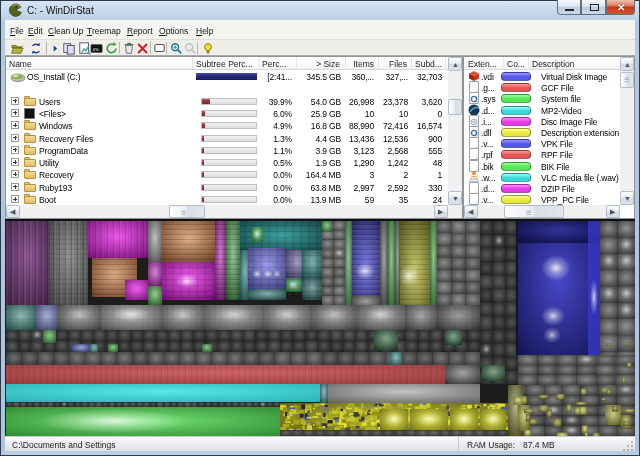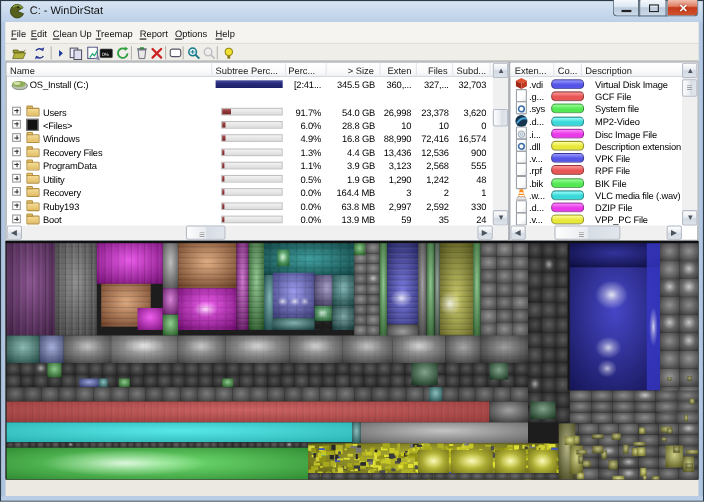--- a/index.html
+++ b/index.html
@@ -149,21 +149,21 @@
           <rect x="6.5" y="10" width="3" height="3" fill="#887a10"></rect>
         </svg>
  </div>
  <div id="panels">
   <div id="lpanel">
           <div class="phead" style="width:456px">
 <span class="hl" style="left:3px">Name</span>
 <span class="hl" style="left:190px">Subtree Perc...</span>
 <span class="hl" style="left:256px">Perc...</span>
 <span class="hr" style="left:276px;width:58px">&gt; Size</span>
-<span class="hr" style="left:320px;width:48px">Exten</span>
+<span class="hr" style="left:320px;width:48px">Items</span>
 <span class="hr" style="left:355px;width:46px">Files</span>
 <span class="hl" style="left:409px">Subd...</span>
 <div class="hd" style="left:186px"></div>
 <div class="hd" style="left:253px"></div>
 <div class="hd" style="left:290px"></div>
 <div class="hd" style="left:339px"></div>
 <div class="hd" style="left:372px"></div>
 <div class="hd" style="left:405px"></div>
 <div class="hd" style="left:439px"></div>
 </div>
@@ -183,34 +183,34 @@
 </div>
 <div class="row" style="top:37.6px">
 <div class="exp" style="left:5px;top:2px"></div>
 <div class="fold" style="left:18px;top:1px">
               <div class="b"></div>
               <div class="t"></div>
             </div>
 <span style="position:absolute;left:33px;top:2px">Users</span>
 <div class="bar" style="left:195px;top:3px;width:56px;background:linear-gradient(180deg,#f2f2f2,#dcdcdc);border:1px solid #c0c0c0"></div>
 <div class="bar" style="left:196px;top:4px;width:8px;height:5px;background:linear-gradient(180deg,#b06060,#8c3434 50%,#7a2a2a)"></div>
-<span class="cr" style="left:234px;width:52px;top:2px">91.7%</span>
+<span class="cr" style="left:234px;width:52px;top:2px">39.9%</span>
 <span class="cr" style="left:275px;width:60px;top:2px">54.0 GB</span>
 <span class="cr" style="left:323px;width:45px;top:2px">26,998</span>
 <span class="cr" style="left:357px;width:45px;top:2px">23,378</span>
 <span class="cr" style="left:391px;width:45px;top:2px">3,620</span>
 </div>
 <div class="row" style="top:49.9px">
 <div class="exp" style="left:5px;top:2px"></div>
 <div style="position:absolute;left:18px;top:1px;width:11px;height:11px;background:#111;border:1px solid #777"></div>
 <span style="position:absolute;left:33px;top:2px">&lt;Files&gt;</span>
 <div class="bar" style="left:195px;top:3px;width:56px;background:linear-gradient(180deg,#f2f2f2,#dcdcdc);border:1px solid #c0c0c0"></div>
 <div class="bar" style="left:196px;top:4px;width:3px;height:5px;background:linear-gradient(180deg,#b06060,#8c3434 50%,#7a2a2a)"></div>
 <span class="cr" style="left:234px;width:52px;top:2px">6.0%</span>
-<span class="cr" style="left:275px;width:60px;top:2px">28.8 GB</span>
+<span class="cr" style="left:275px;width:60px;top:2px">25.9 GB</span>
 <span class="cr" style="left:323px;width:45px;top:2px">10</span>
 <span class="cr" style="left:357px;width:45px;top:2px">10</span>
 <span class="cr" style="left:391px;width:45px;top:2px">0</span>
 </div>
 <div class="row" style="top:62.2px">
 <div class="exp" style="left:5px;top:2px"></div>
 <div class="fold" style="left:18px;top:1px">
               <div class="b"></div>
               <div class="t"></div>
             </div>
@@ -2101,15 +2101,31 @@
         <rect x="618.096" y="202.309" width="6.83179" height="4.51329" fill="url(#g180)"></rect>
         <rect x="508.254" y="177.756" width="9.70611" height="7.77131" fill="url(#g181)"></rect>
         <rect x="574.156" y="187.6" width="7.64912" height="8.09605" fill="url(#g181)"></rect>
         <rect x="520.961" y="195.067" width="4.11449" height="7.32461" fill="url(#g180)"></rect>
         <rect x="617.188" y="158.159" width="3.141" height="5.96843" fill="url(#g179)"></rect>
         <rect x="621.847" y="143.374" width="4.54318" height="5.02803" fill="url(#g179)"></rect>
         <rect x="601.739" y="123.794" width="3.56363" height="3.12659" fill="url(#g182)"></rect>
         <rect x="620.012" y="122.876" width="3.71443" height="4.4067" fill="url(#g182)"></rect>
         <rect x="0" y="0" width="630" height="2" fill="#101010"></rect>
       </svg>
+ <div id="status">
+   <span style="position:absolute;left:7px;top:3px">C:\Documents and Settings</span>
+   <span style="position:absolute;left:453px;top:0;width:1px;height:15px;background:#c4c8cd"></span>
+   <span style="position:absolute;left:462px;top:3px">RAM Usage:</span>
+   <span style="position:absolute;left:518px;top:3px">87.4 MB</span>
+   <svg style="position:absolute;right:1px;top:3px" width="12" height="12" viewBox="0 0 12 12">
+          <g fill="#9aa2ac">
+            <circle cx="10" cy="2" r="1"></circle>
+            <circle cx="10" cy="6" r="1"></circle>
+            <circle cx="10" cy="10" r="1"></circle>
+            <circle cx="6" cy="6" r="1"></circle>
+            <circle cx="6" cy="10" r="1"></circle>
+            <circle cx="2" cy="10" r="1"></circle>
+          </g>
+        </svg>
+ </div>
 </div>
 <div id="foot"></div>
 </div>
 
 </body></html>

